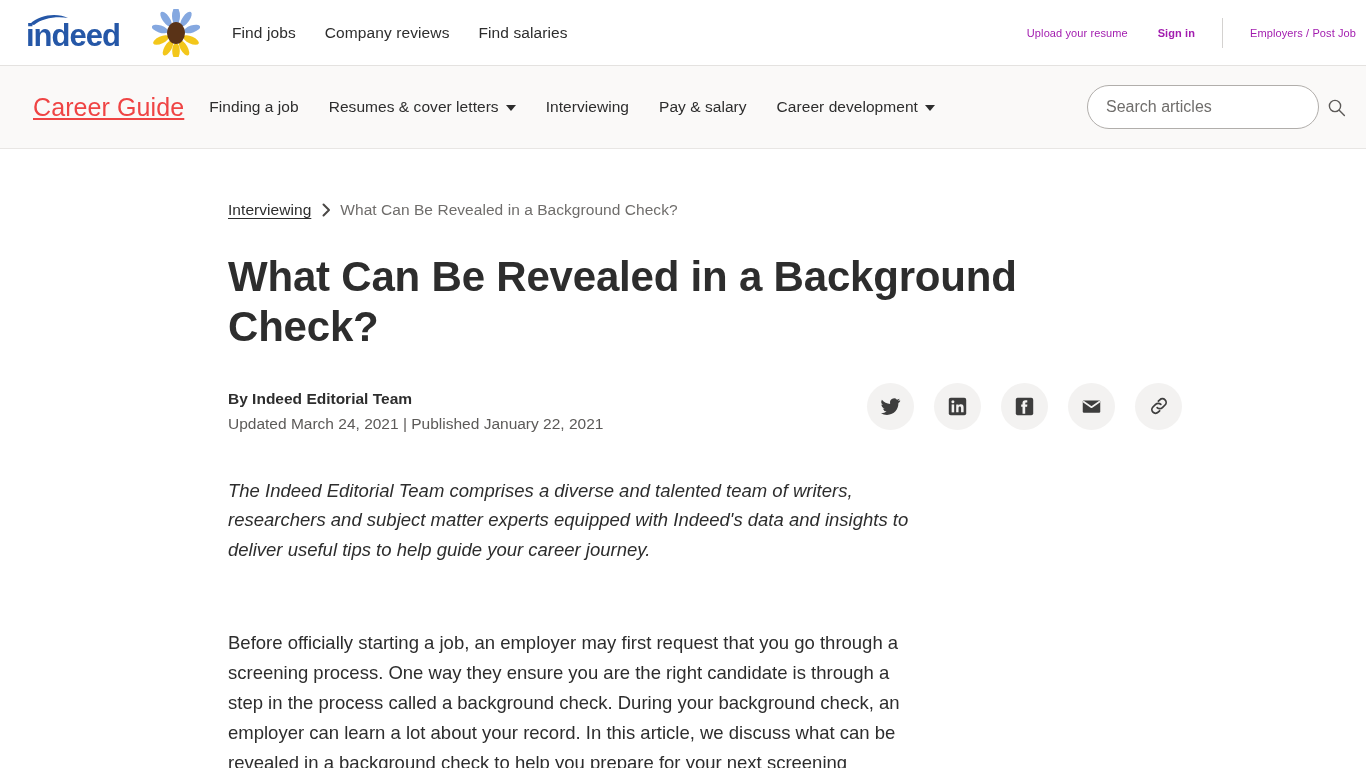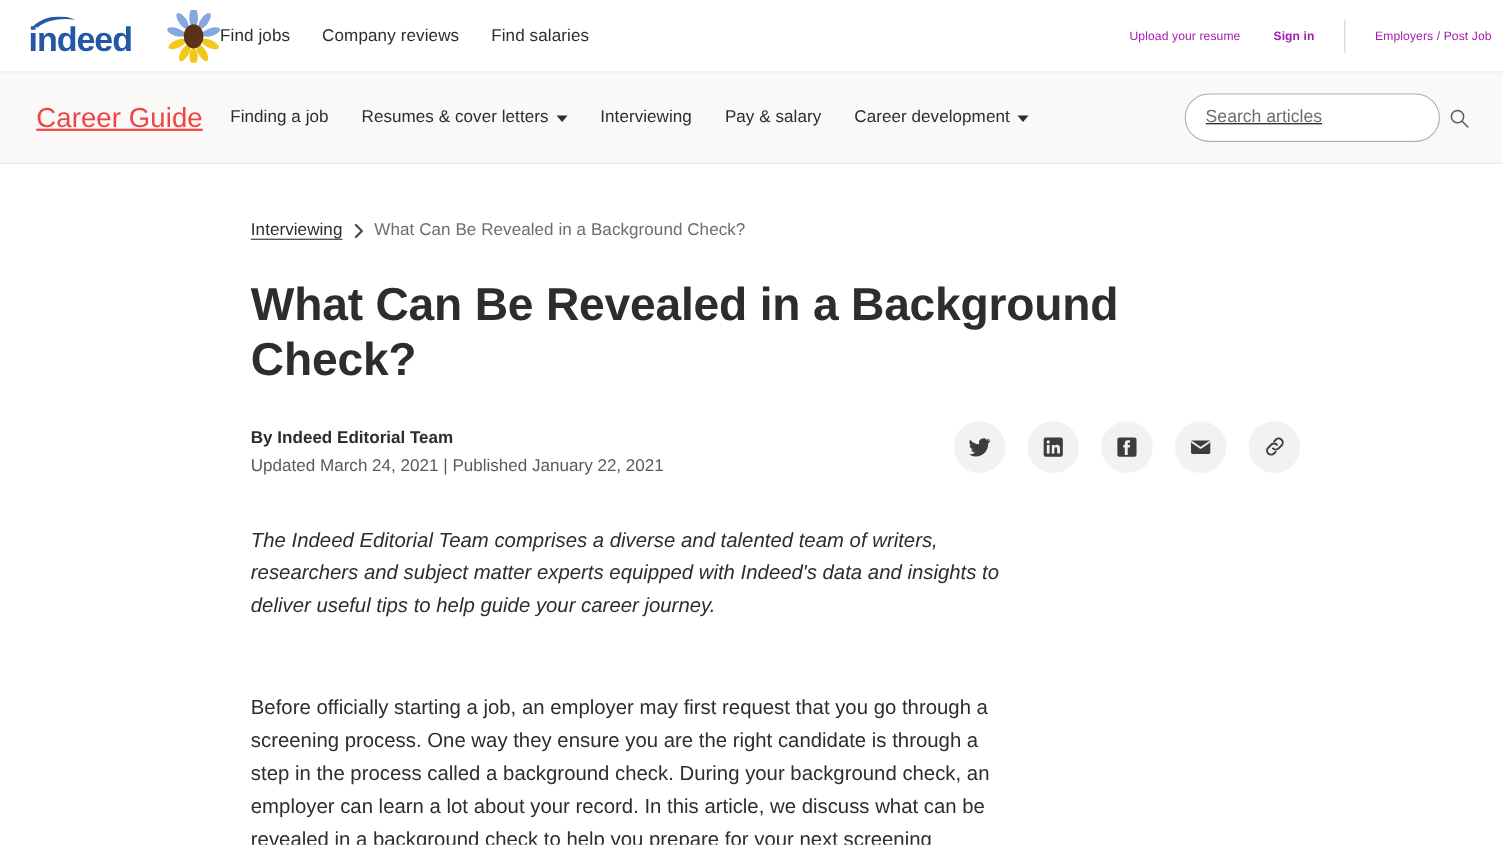--- a/index.html
+++ b/index.html
@@ -33,20 +33,21 @@
     width: 116px;
     height: 36px;
   }
   .indeed-wordmark svg { display:block; }
 
   .sunflower { width: 48px; height: 48px; display:block; margin-left: 12px; }
 
   #global-nav-links {
     display: flex;
     align-items: center;
+    margin-left: 32px;
     gap: 29px;
   }
   #global-nav-links a {
     font-size: 15.5px;
     color: #2d2d2d;
     text-decoration: none;
     letter-spacing: .1px;
   }
 
   #global-nav-right {
@@ -109,26 +110,25 @@
     border-left: 5px solid transparent;
     border-right: 5px solid transparent;
     border-top: 6px solid #2d2d2d;
     margin-left: 7px;
     position: relative;
     top: 1px;
   }
 
   #cg-search-wrap {
     position: absolute;
-    right: 29px;
+    right: 19px;
     top: 50%;
     transform: translateY(-50%);
     display: flex;
     align-items: center;
-    text-decoration: underline;
   }
   #search-input {
     width: 232px;
     height: 44px;
     border: 1px solid #b1aeab;
     border-radius: 24px;
     background: #ffffff;
     padding: 0 18px;
     font-size: 16px;
     font-family: "Liberation Sans", sans-serif;

